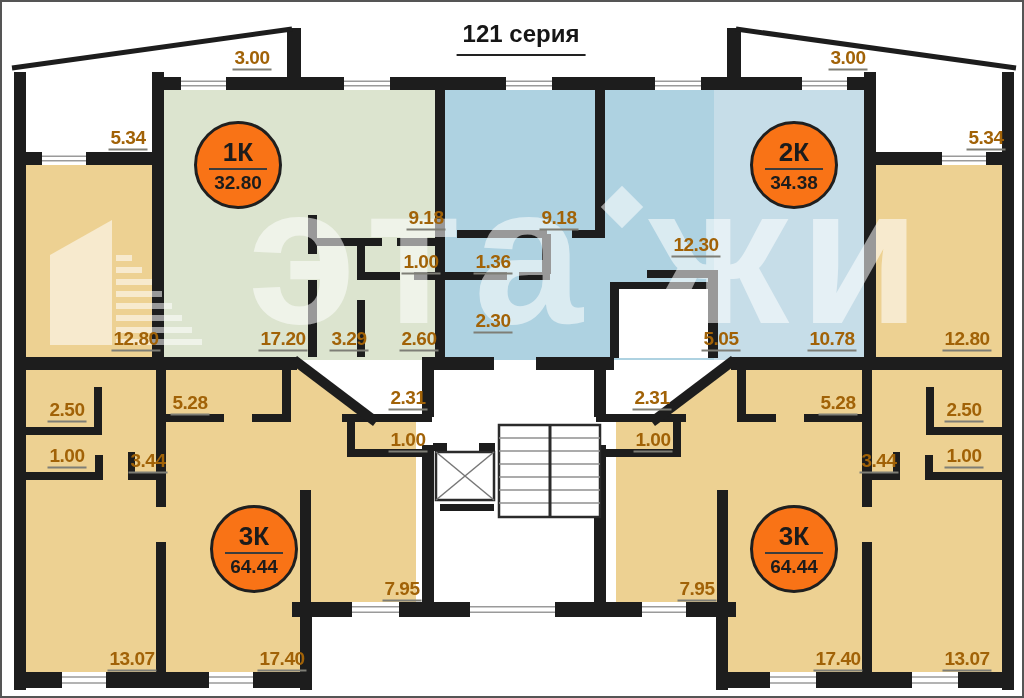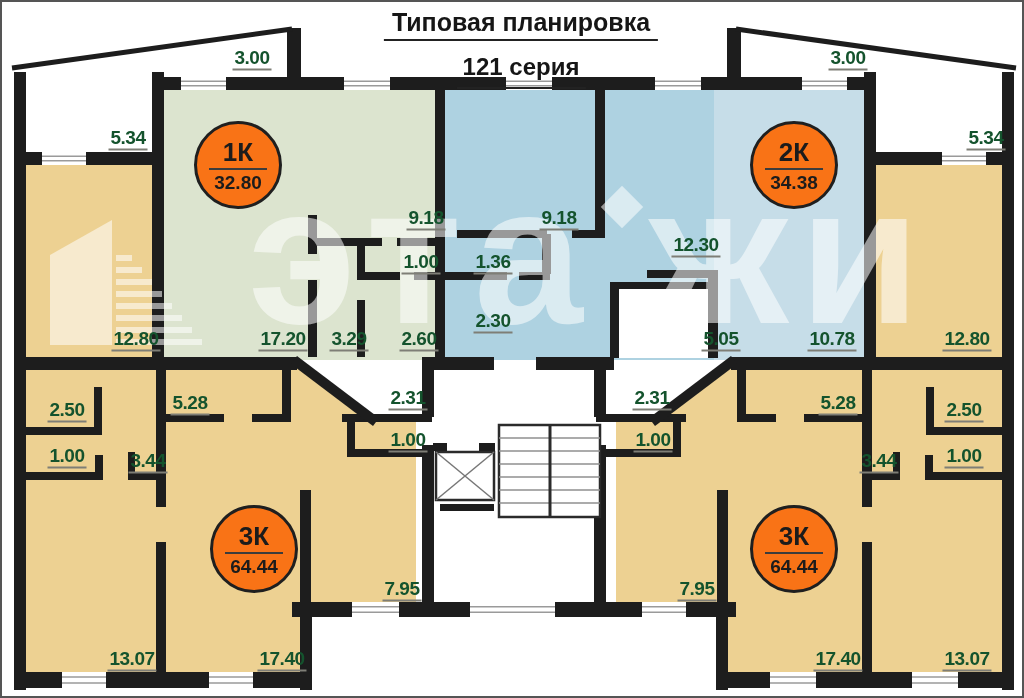--- a/index.html
+++ b/index.html
@@ -23,21 +23,21 @@
     position:absolute;left:519px;top:6px;transform:translateX(-50%);
     text-align:center;color:#161616;z-index:6;white-space:nowrap;
   }
   .title-line1{font-size:25px;font-weight:bold;display:inline-block;
     border-bottom:2px solid #222;padding:0 8px 2px;}
   .title-line2{font-size:24px;font-weight:bold;display:inline-block;
     border-bottom:2px solid #222;padding:0 6px 6px;margin-top:12px;}
   .labels-layer{position:absolute;left:0;top:0;width:100%;height:100%;z-index:5;pointer-events:none;}
   .dim{
     position:absolute;transform:translate(-50%,-50%);
-    font-size:19px;font-weight:bold;color:#14532d;line-height:1;
+    font-size:19px;font-weight:bold;color:#a16207;line-height:1;
     border-bottom:2px solid #7e7e76;padding:0 2px 2px;white-space:nowrap;
     letter-spacing:-0.5px;
   }
   .badge{
     position:absolute;transform:translate(-50%,-50%);
     width:82px;height:82px;border-radius:50%;background:#f97316;
     border:3px solid #1f1f1f;display:flex;flex-direction:column;
     align-items:center;justify-content:center;z-index:5;
   }
   .badge-type{font-size:26px;font-weight:bold;color:#1c1c1c;line-height:1;}
@@ -237,21 +237,20 @@
     </g>
   </svg>
 
   <div class="watermark">
     <span>эта</span>
       <span class="wm-diamond"></span>
       <span>жи</span>
   </div>
 
   <div class="title">
-    <div><span class="title-line1">Типовая планировка</span></div>
     <div><span class="title-line2">121 серия</span></div>
   </div>
 
   <div class="labels-layer">
       <div class="dim" style="left: 250px; top: 57px;">3.00</div>
       <div class="dim" style="left: 846px; top: 57px;">3.00</div>
       <div class="dim" style="left: 126px; top: 137px;">5.34</div>
       <div class="dim" style="left: 984px; top: 137px;">5.34</div>
       <div class="dim" style="left: 424px; top: 217px;">9.18</div>
       <div class="dim" style="left: 557px; top: 217px;">9.18</div>

